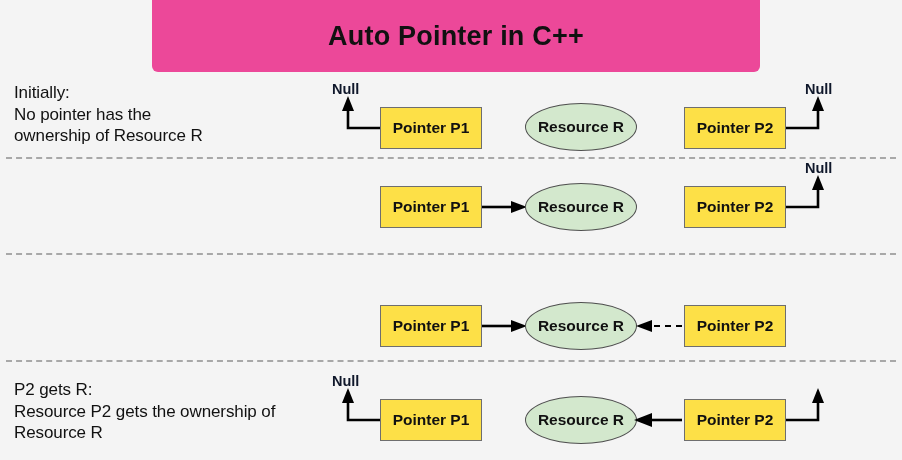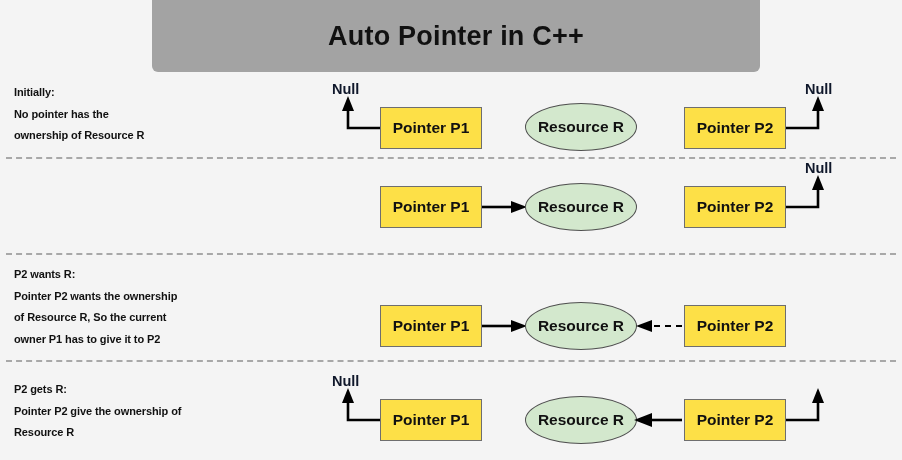--- a/index.html
+++ b/index.html
@@ -16,21 +16,21 @@
     position: relative;
   }
 
   
   #title-card {
     position: absolute;
     left: 152px;
     top: 0px;
     width: 608px;
     height: 72px;
-    background: #a3a3a3;
+    background: #ec4899;
     border-radius: 0 0 6px 6px;
     box-sizing: border-box;
     display: flex;
     align-items: center;
     justify-content: center;
   }
   #title-text {
     font-size: 27px;
     font-weight: bold;
     letter-spacing: 0.2px;
@@ -40,22 +40,22 @@
 
   
   .row {
     position: absolute;
     left: 0;
     width: 902px;
   }
   .row-desc {
     position: absolute;
     left: 14px;
-    font-size: 11px;
-    font-weight: bold;
+    font-size: 17px;
+    font-weight: normal;
     line-height: 21.5px;
     color: #111111;
     white-space: pre-line;
     letter-spacing: -0.1px;
   }
 
   .separator {
     position: absolute;
     left: 6px;
     width: 890px;
@@ -179,24 +179,20 @@
     <div class="null-label" style="left:805px;top:-3px;">Null</div>
     <svg class="arrow-svg" style="left:0px;top:0px;width:902px;height:90px;">
       <path class="stroke-solid" d="M 786 44 L 818 44 L 818 23"></path>
       <polygon class="head-fill" points="818,12 812,27 824,27"></polygon>
     </svg>
   </div>
 </div>
 <div class="separator" style="top:253px;"></div>
 
 <div class="row" style="top:264px;height:96px;">
-  <div class="row-desc" style="top:0px;">P2 wants R:
-Pointer P2 wants the ownership
-of Resource R, So the current
-owner P1 has to give it to P2</div>
 
   <div class="diagram">
     <div class="pbox" style="left:380px;top:41px;">Pointer P1</div>
 
     <svg class="arrow-svg" style="left:0px;top:0px;width:902px;height:96px;">
       <path class="stroke-solid" d="M 482 62 L 513 62"></path>
       <polygon class="head-fill" points="527,62 511,56 511,68"></polygon>
     </svg>
 
     <div class="rellipse" style="left:525px;top:38px;">Resource R</div>
@@ -206,21 +202,21 @@
       <polygon class="head-fill" points="636,62 652,56 652,68"></polygon>
     </svg>
 
     <div class="pbox" style="left:684px;top:41px;">Pointer P2</div>
   </div>
 </div>
 <div class="separator" style="top:360px;"></div>
 
 <div class="row" style="top:370px;height:90px;">
   <div class="row-desc" style="top:9px;">P2 gets R:
-Pointer P2 give the ownership of
+Resource P2 gets the ownership of
 Resource R</div>
 
   <div class="diagram">
     <div class="null-label" style="left:332px;top:3px;">Null</div>
     <svg class="arrow-svg" style="left:0px;top:0px;width:902px;height:90px;">
       <path class="stroke-solid" d="M 380 50 L 348 50 L 348 29"></path>
       <polygon class="head-fill" points="348,18 342,33 354,33"></polygon>
     </svg>
 
     <div class="pbox" style="left:380px;top:29px;">Pointer P1</div>

